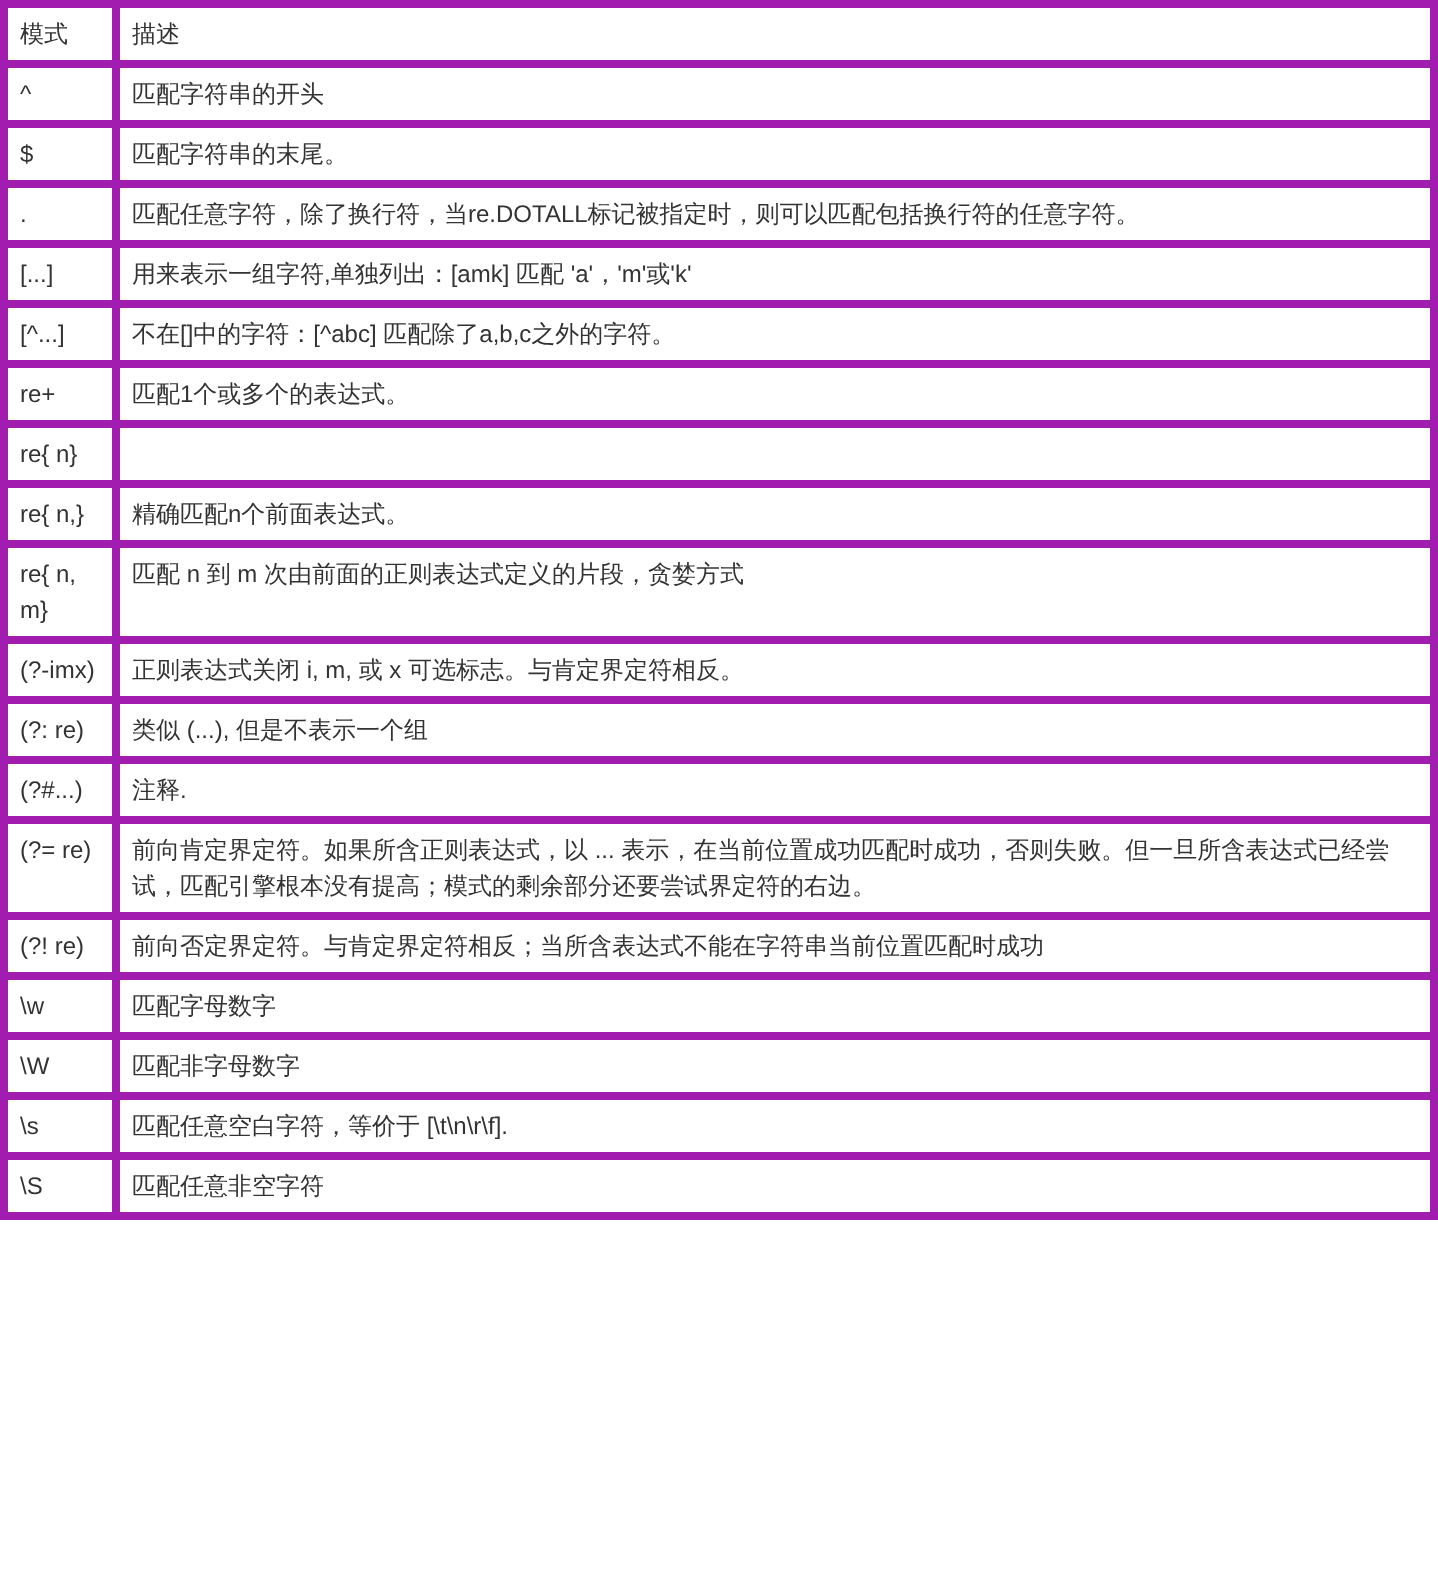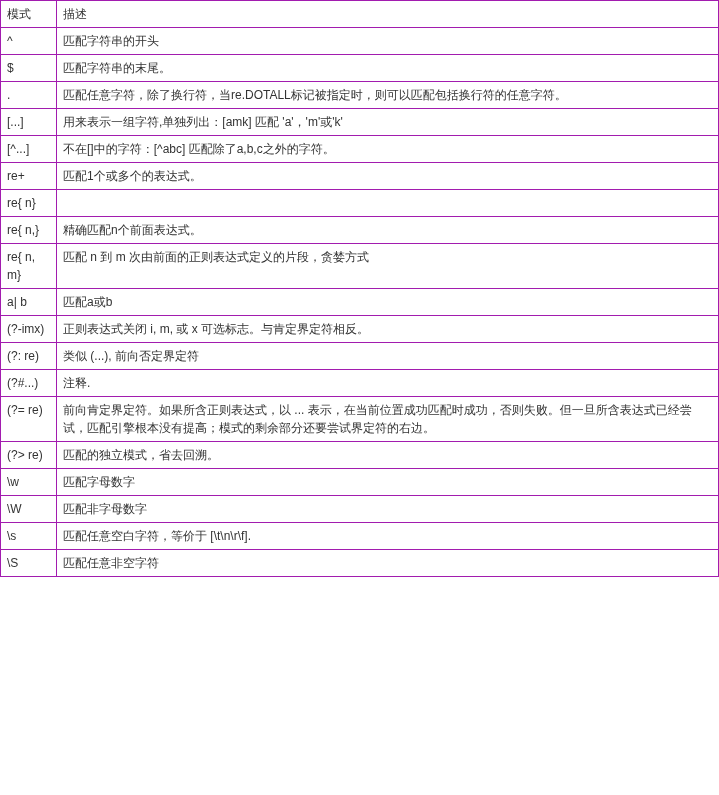--- a/index.html
+++ b/index.html
@@ -11,21 +11,21 @@
     background: #fff;
     width: 719px;
     position: relative;
   }
   table {
     border-collapse: collapse;
     width: 100%;
     table-layout: fixed;
   }
   th, td {
-    border: 1px solid #a21caf;
+    border: 4px solid #a21caf;
     padding: 4px 6px;
     text-align: left;
     vertical-align: top;
     line-height: 1.5;
     word-break: break-all;
   }
   th {
     font-weight: normal;
     background: #fff;
     color: #333;
@@ -77,42 +77,38 @@
       </tr>
       <tr>
         <td>re{ n,}</td>
         <td>精确匹配n个前面表达式。</td>
       </tr>
       <tr>
         <td>re{ n, m}</td>
         <td>匹配 n 到 m 次由前面的正则表达式定义的片段，贪婪方式</td>
       </tr>
       <tr>
-        <td>a| b</td>
-        <td>匹配a或b</td>
-      </tr>
-      <tr>
         <td>(?-imx)</td>
         <td>正则表达式关闭 i, m, 或 x 可选标志。与肯定界定符相反。</td>
       </tr>
       <tr>
         <td>(?: re)</td>
-        <td>类似 (...), 前向否定界定符</td>
+        <td>类似 (...), 但是不表示一个组</td>
       </tr>
       <tr>
         <td>(?#...)</td>
         <td>注释.</td>
       </tr>
       <tr>
         <td>(?= re)</td>
         <td>前向肯定界定符。如果所含正则表达式，以 ... 表示，在当前位置成功匹配时成功，否则失败。但一旦所含表达式已经尝试，匹配引擎根本没有提高；模式的剩余部分还要尝试界定符的右边。</td>
       </tr>
       <tr>
-        <td>(?&gt; re)</td>
-        <td>匹配的独立模式，省去回溯。</td>
+        <td>(?! re)</td>
+        <td>前向否定界定符。与肯定界定符相反；当所含表达式不能在字符串当前位置匹配时成功</td>
       </tr>
       <tr>
         <td>\w</td>
         <td>匹配字母数字</td>
       </tr>
       <tr>
         <td>\W</td>
         <td>匹配非字母数字</td>
       </tr>
       <tr>

